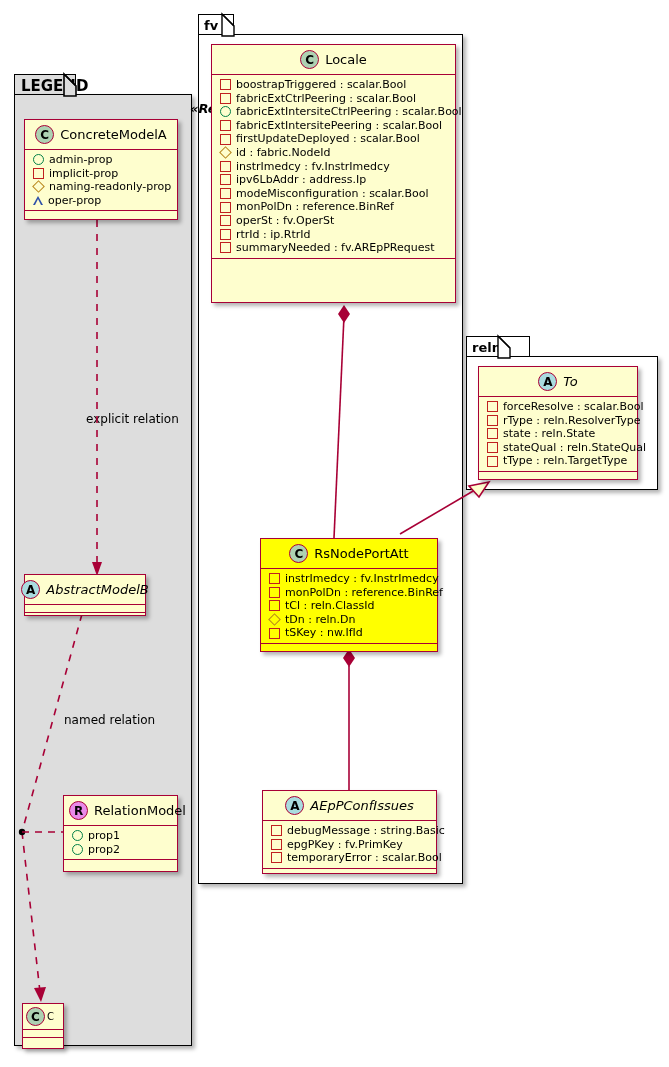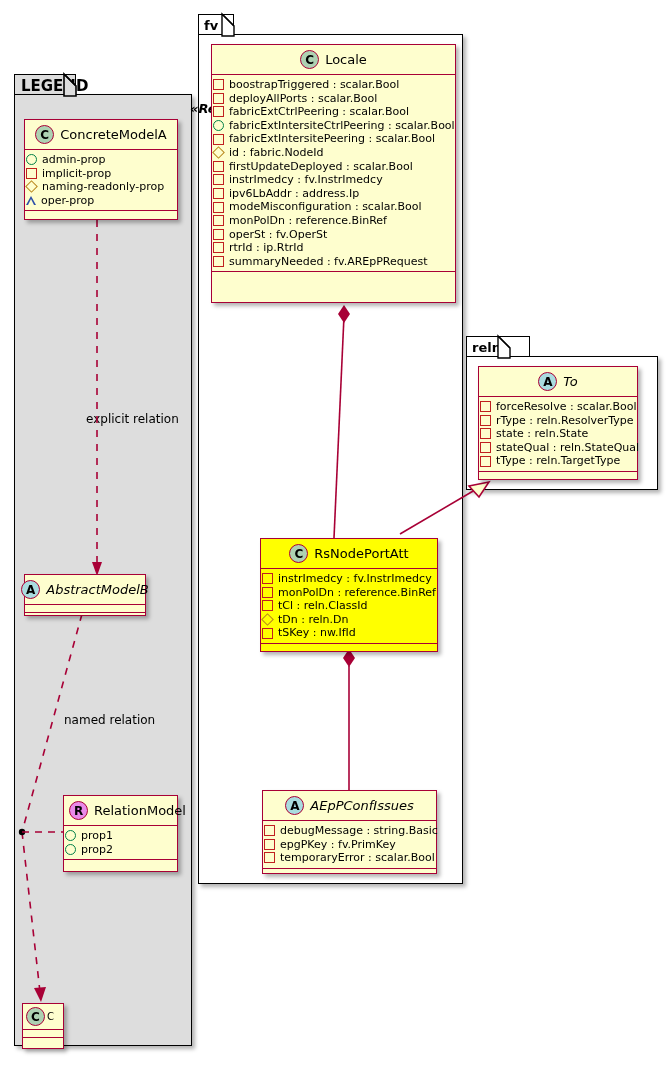--- a/index.html
+++ b/index.html
@@ -8,21 +8,21 @@
   #stage{position:absolute;left:0;top:0;width:669px;height:1067px;}
 
   
   .uml{position:absolute;box-sizing:border-box;border:1.5px solid #A80036;
        background:#FEFECE;box-shadow:3px 3px 4px rgba(0,0,0,.30);}
   .uml.hl{background:#FFFF00;}
   .uml .hdr{display:flex;align-items:center;justify-content:center;
             gap:6px;padding:5px 6px 5px 6px;border-bottom:1.5px solid #A80036;
             font-size:13px;color:#000;white-space:nowrap;}
   .uml .hdr.ital{font-style:italic;}
-  .uml .attrs{padding:3px 5px 3px 1px;border-bottom:1.5px solid #A80036;}
+  .uml .attrs{padding:3px 5px 3px 8px;border-bottom:1.5px solid #A80036;}
   .uml .foot{height:9px;}
   .row{display:flex;align-items:center;gap:5px;font-size:11px;color:#000;
        line-height:13.6px;white-space:nowrap;}
 
   
   .badge{width:17px;height:17px;border-radius:50%;display:inline-flex;
          align-items:center;justify-content:center;font-size:12px;
          font-weight:bold;font-style:normal;flex:0 0 auto;}
   .badge.c{background:#ADD1B2;border:1.5px solid #A80036;color:#000;}
   .badge.a{background:#A9DCDF;border:1.5px solid #A80036;color:#000;}
@@ -195,41 +195,37 @@
       <span class="badge c">C</span>
       <span>Locale</span>
     </div>
     <div class="attrs">
       <div class="row">
           <span class="m sq"></span>
           <span>boostrapTriggered : scalar.Bool</span>
         </div>
       <div class="row">
           <span class="m sq"></span>
-          <span>deployAllPorts : scalar.Bool</span>
-        </div>
-      <div class="row">
-          <span class="m sq"></span>
           <span>fabricExtCtrlPeering : scalar.Bool</span>
         </div>
       <div class="row">
           <span class="m ci"></span>
           <span>fabricExtIntersiteCtrlPeering : scalar.Bool</span>
         </div>
       <div class="row">
           <span class="m sq"></span>
           <span>fabricExtIntersitePeering : scalar.Bool</span>
         </div>
       <div class="row">
+          <span class="m sq"></span>
+          <span>firstUpdateDeployed : scalar.Bool</span>
+        </div>
+      <div class="row">
           <span class="m di"></span>
           <span>id : fabric.NodeId</span>
-        </div>
-      <div class="row">
-          <span class="m sq"></span>
-          <span>firstUpdateDeployed : scalar.Bool</span>
         </div>
       <div class="row">
           <span class="m sq"></span>
           <span>instrImedcy : fv.InstrImedcy</span>
         </div>
       <div class="row">
           <span class="m sq"></span>
           <span>ipv6LbAddr : address.Ip</span>
         </div>
       <div class="row">

